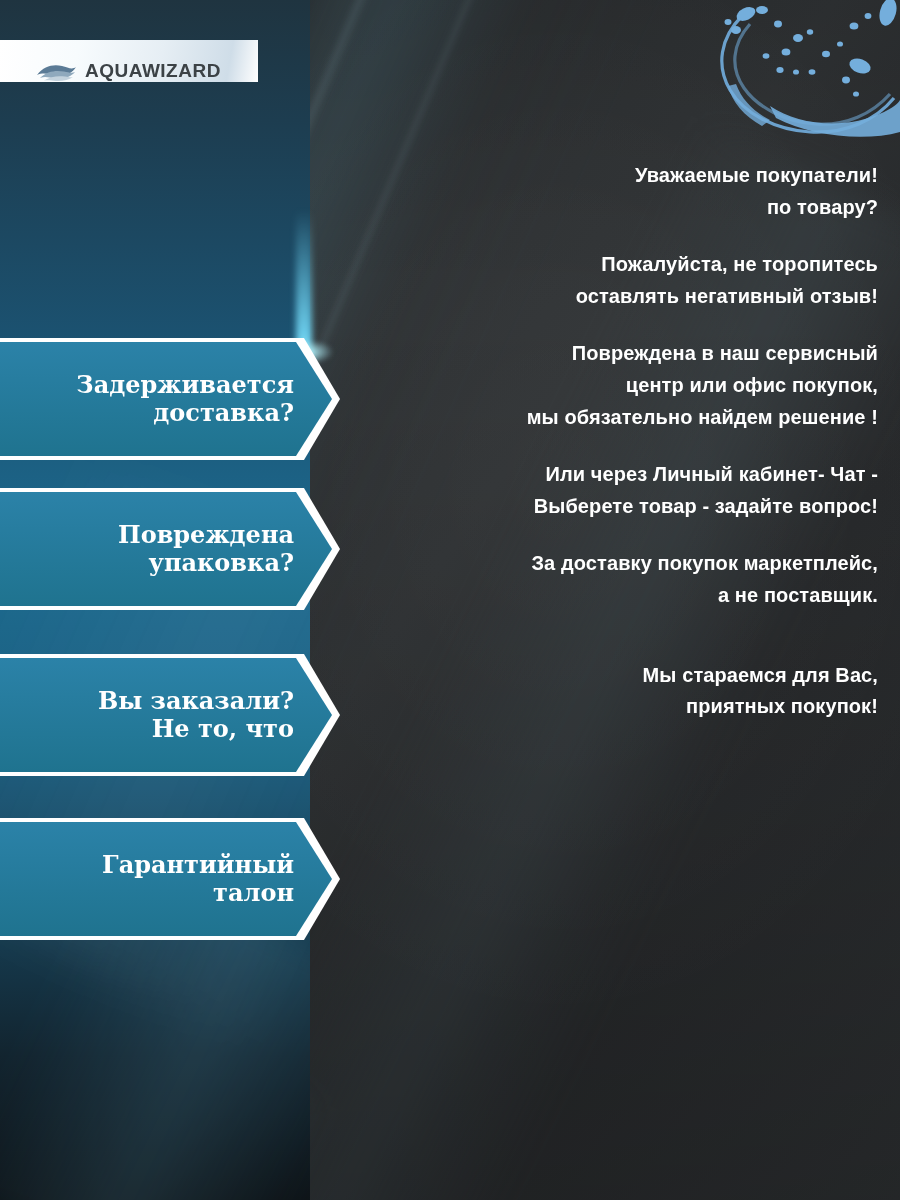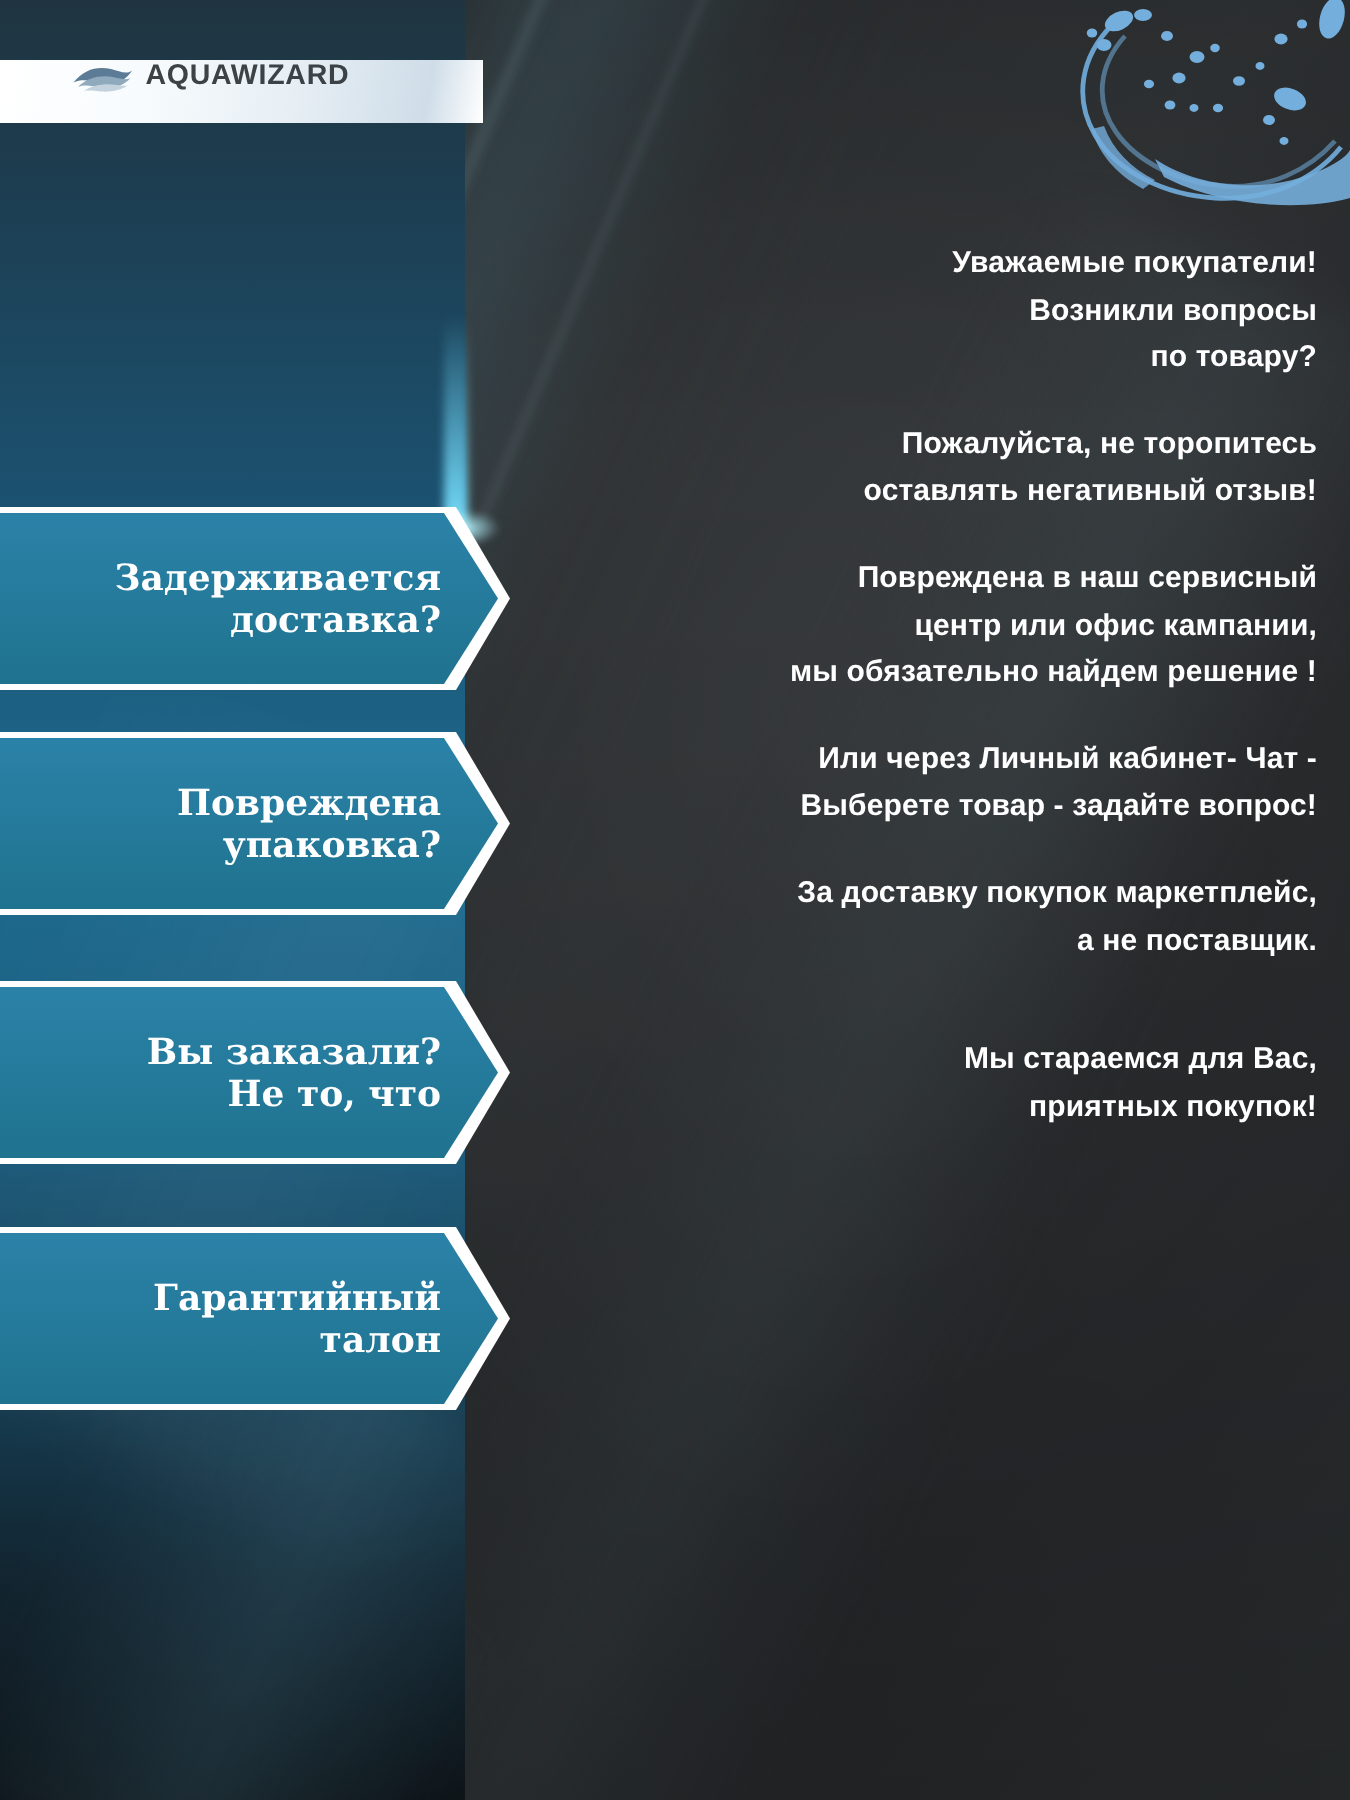--- a/index.html
+++ b/index.html
@@ -120,25 +120,25 @@
     left: 300px; top: 340px;
     width: 34px; height: 24px;
     background: radial-gradient(ellipse at 30% 50%, rgba(180,245,255,0.95), rgba(90,210,255,0.0) 70%);
     filter: blur(2px);
   }
 
   
   .logo-bar {
     position: absolute;
     left: 0; top: 40px;
-    width: 322px; height: 42px;
+    width: 258px; height: 42px;
     background: linear-gradient(100deg, #ffffff 0%, #f7fbfd 30%, #e6eef4 62%, #cfdde8 88%, #ffffff 100%);
     display: flex;
-    align-items: flex-start;
-    padding-left: 48px;
+    align-items: flex-end;
+    padding-left: 36px;
     box-sizing: border-box;
   }
   .logo-mark { width: 42px; height: 22px; margin-right: 7px; flex: none; }
   .logo-text {
     font-size: 19px;
     font-weight: bold;
     letter-spacing: 0.5px;
     color: #3c4246;
     font-family: "Liberation Sans", sans-serif;
   }
@@ -282,30 +282,29 @@
   <div class="banner-outer" style="top:818px;height:122px;">
     <div class="banner-inner">
       <div class="banner-line">Гарантийный</div>
       <div class="banner-line">талон</div>
     </div>
   </div>
 
   <div class="copy" style="top:160px;">
     <div class="para">
       <div class="line">Уважаемые покупатели!</div>
-      <div class="line">Возникли вопросы</div>
       <div class="line">по товару?</div>
     </div>
     <div class="para">
       <div class="line">Пожалуйста, не торопитесь</div>
       <div class="line">оставлять негативный отзыв!</div>
     </div>
     <div class="para">
       <div class="line">Повреждена в наш сервисный</div>
-      <div class="line">центр или офис кампании,</div>
+      <div class="line">центр или офис покупок,</div>
       <div class="line">мы обязательно найдем решение !</div>
     </div>
     <div class="para">
       <div class="line">Или через Личный кабинет- Чат -</div>
       <div class="line">Выберете товар - задайте вопрос!</div>
     </div>
     <div class="para">
       <div class="line">За доставку покупок маркетплейс,</div>
       <div class="line">а не поставщик.</div>
     </div>

